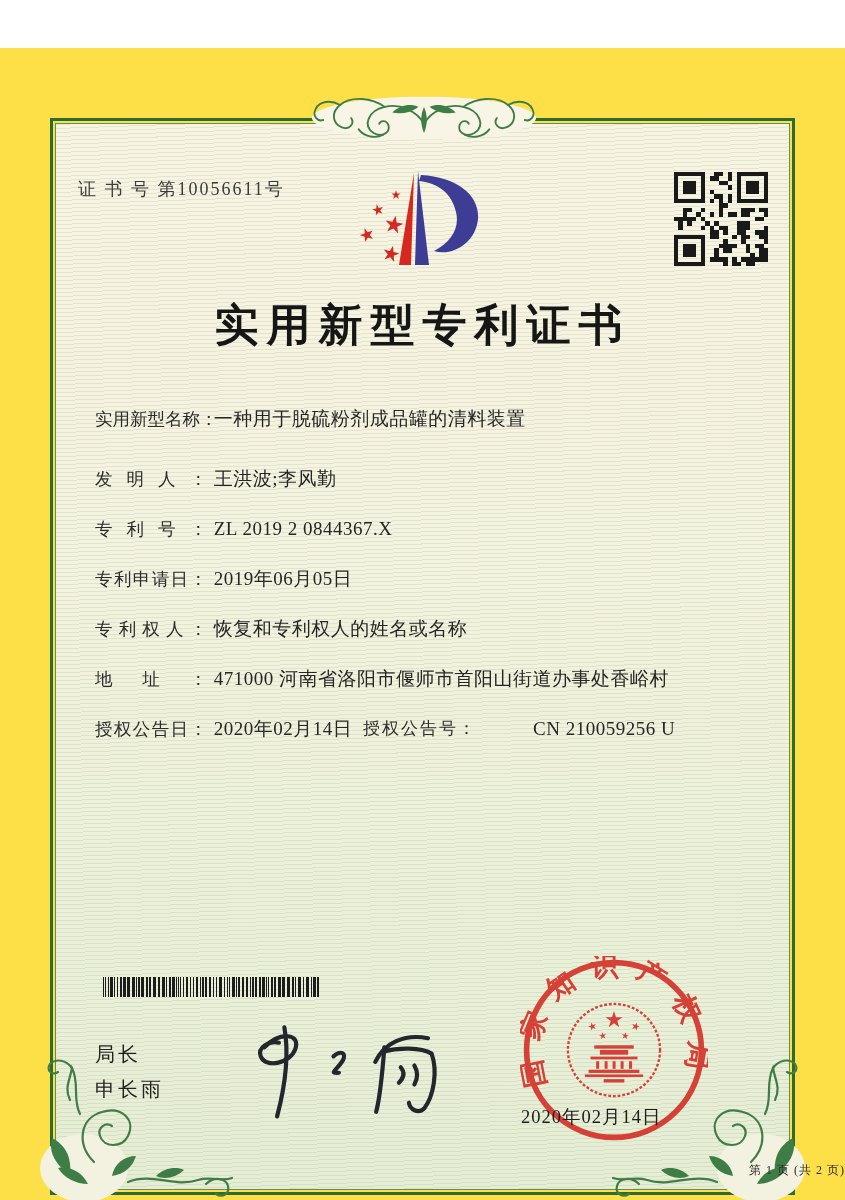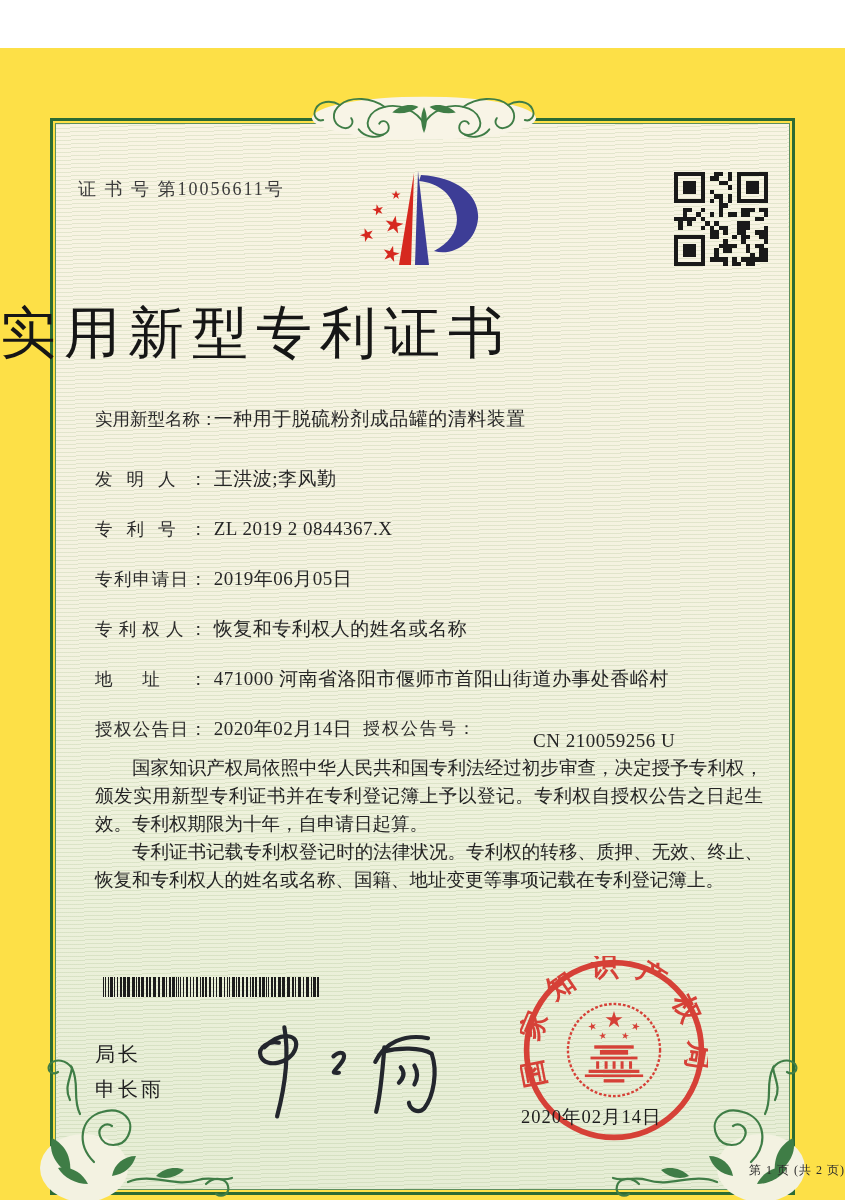--- a/index.html
+++ b/index.html
@@ -11,31 +11,31 @@
          border:3px solid #2c6b33;box-sizing:border-box;}
   .frame-inner{position:absolute;inset:2px;border:1.5px solid #5d8f5e;
          background:
            repeating-linear-gradient(178deg, rgba(125,160,95,0.17) 0px, rgba(125,160,95,0.17) 1px, rgba(0,0,0,0) 1px, rgba(0,0,0,0) 4px),
            linear-gradient(180deg,#f8f4e3 0%,#f4f2e0 42%,#edf1db 68%,#e6edd5 100%);}
 
   .abs{position:absolute;}
 
   .cert-no{left:78px;top:129px;font-size:18px;letter-spacing:2px;color:#3b3b3b;}
 
-  .title{left:0;top:248px;width:845px;text-align:left;font-size:56px;font-weight:normal;
+  .title{left:0;top:248px;width:845px;text-align:center;font-size:44px;font-weight:bold;
          letter-spacing:8px;color:#161616;}
 
   .fields{left:95px;top:358px;width:668px;color:#262626;}
   .f-row{position:relative;font-size:19px;line-height:26px;margin-bottom:24px;white-space:nowrap;}
   .f-row.gap-lg{margin-bottom:34px;}
   .f-label{display:inline-block;width:112px;font-size:17.5px;text-align:justify;text-align-last:justify;
            vertical-align:baseline;color:#2b2b2b;}
   .f-value{margin-left:2px;letter-spacing:0.5px;}
   .f-label2{position:absolute;left:268px;top:0;font-size:17px;letter-spacing:2px;color:#2b2b2b;}
-  .f-value2{position:absolute;left:438px;top:12px;letter-spacing:0.5px;}
+  .f-value2{position:absolute;left:438px;top:0;letter-spacing:0.5px;}
 
   .body-text{left:95px;top:706px;width:668px;font-size:18.5px;line-height:28px;color:#242424;
              text-align:justify;}
   .body-text p{margin:0;text-indent:2em;}
 
   .barcode-box{left:103px;top:929px;width:222px;height:20px;}
 
   .signer-role{left:95px;top:993px;font-size:20px;letter-spacing:3px;color:#222;}
   .signer-name{left:95px;top:1028px;font-size:20px;letter-spacing:3px;color:#222;text-align:center;}
   .signature-box{left:228px;top:972px;width:240px;height:100px;}
@@ -382,24 +382,20 @@
       <span class="f-value">471000 河南省洛阳市偃师市首阳山街道办事处香峪村</span>
     </div>
     <div class="f-row">
       <span class="f-label">授权公告日：</span>
       <span class="f-value">2020年02月14日</span>
       <span class="f-label2">授权公告号：</span>
       <span class="f-value2">CN 210059256 U</span>
     </div>
   </div>
 
-  <div class="abs body-text">
-    <p>国家知识产权局依照中华人民共和国专利法经过初步审查，决定授予专利权，颁发实用新型专利证书并在专利登记簿上予以登记。专利权自授权公告之日起生效。专利权期限为十年，自申请日起算。</p>
-    <p>专利证书记载专利权登记时的法律状况。专利权的转移、质押、无效、终止、恢复和专利权人的姓名或名称、国籍、地址变更等事项记载在专利登记簿上。</p>
-  </div>
 
   <div class="abs barcode-box">
     <svg id="bc-svg" viewBox="0 0 222 20" preserveAspectRatio="none" shape-rendering="crispEdges">
         <rect x="0" y="0" width="1" height="20" fill="#1c1c1c"></rect>
         <rect x="2" y="0" width="1" height="20" fill="#1c1c1c"></rect>
         <rect x="5" y="0" width="1" height="20" fill="#1c1c1c"></rect>
         <rect x="7" y="0" width="3" height="20" fill="#1c1c1c"></rect>
         <rect x="11" y="0" width="1" height="20" fill="#1c1c1c"></rect>
         <rect x="14" y="0" width="1" height="20" fill="#1c1c1c"></rect>
         <rect x="17" y="0" width="2" height="20" fill="#1c1c1c"></rect>

